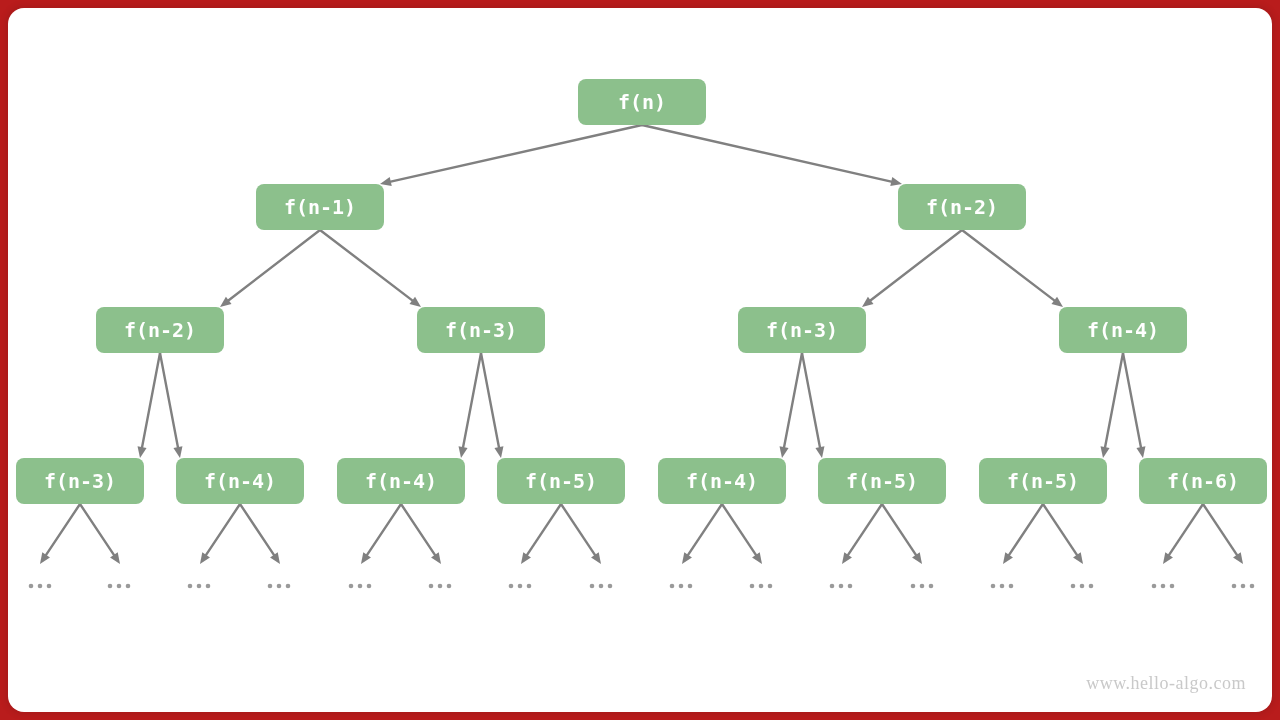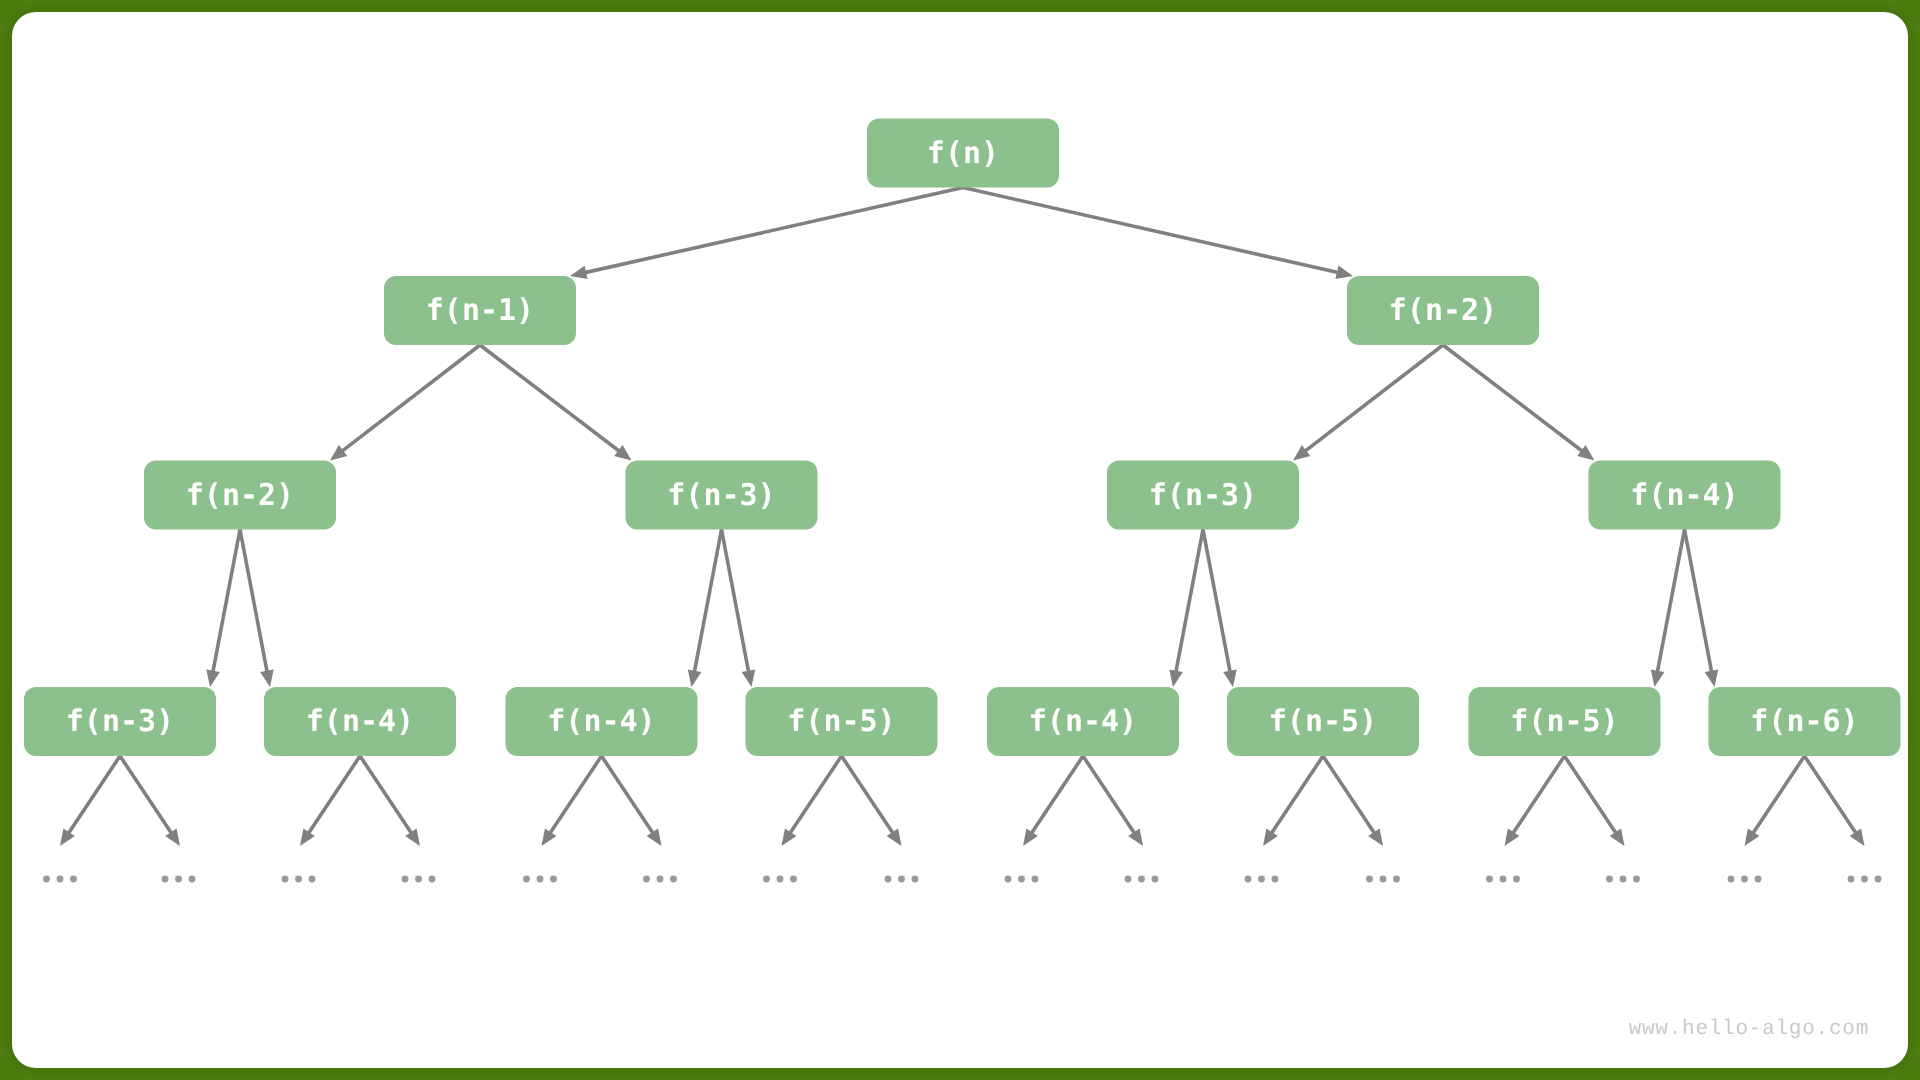--- a/index.html
+++ b/index.html
@@ -10,21 +10,21 @@
   body {
     width: 1280px;
     height: 720px;
     overflow: hidden;
     font-family: "DejaVu Sans Mono", monospace;
   }
   #canvas {
     position: relative;
     width: 1280px;
     height: 720px;
-    background: #4d7c0f;
+    background: #b91c1c;
   }
   #frame {
     position: absolute;
     left: 8px;
     top: 8px;
     width: 1264px;
     height: 704px;
     background: #ffffff;
     border-radius: 16px;
     box-shadow: 0 0 7px 2px rgba(0,0,0,0.10);
@@ -52,22 +52,22 @@
     stroke-width: 2.4;
     fill: none;
   }
   .ellipsis-dot {
     fill: #9a9a9a;
   }
   #watermark {
     position: absolute;
     right: 34px;
     bottom: 26px;
-    font-family: Liberation Mono, monospace;
-    font-size: 14px;
+    font-family: Liberation Serif, serif;
+    font-size: 18px;
     color: #c9c9c9;
     letter-spacing: 0.5px;
     white-space: nowrap;
   }
 </style>
 </head>
 <body>
 
 <div id="canvas">
   <div id="frame"></div>

